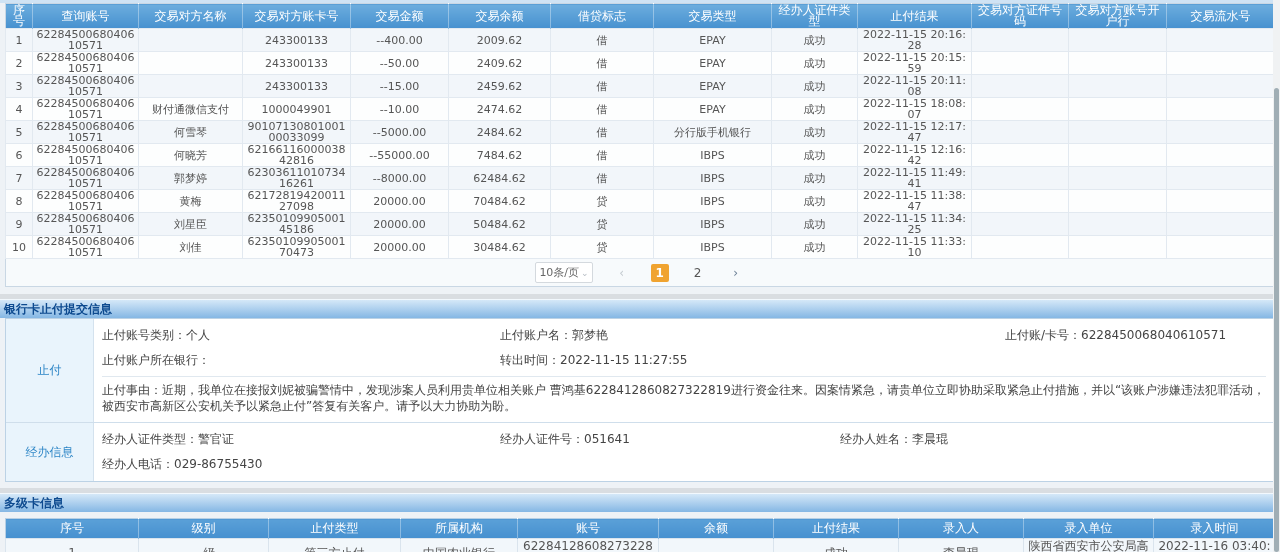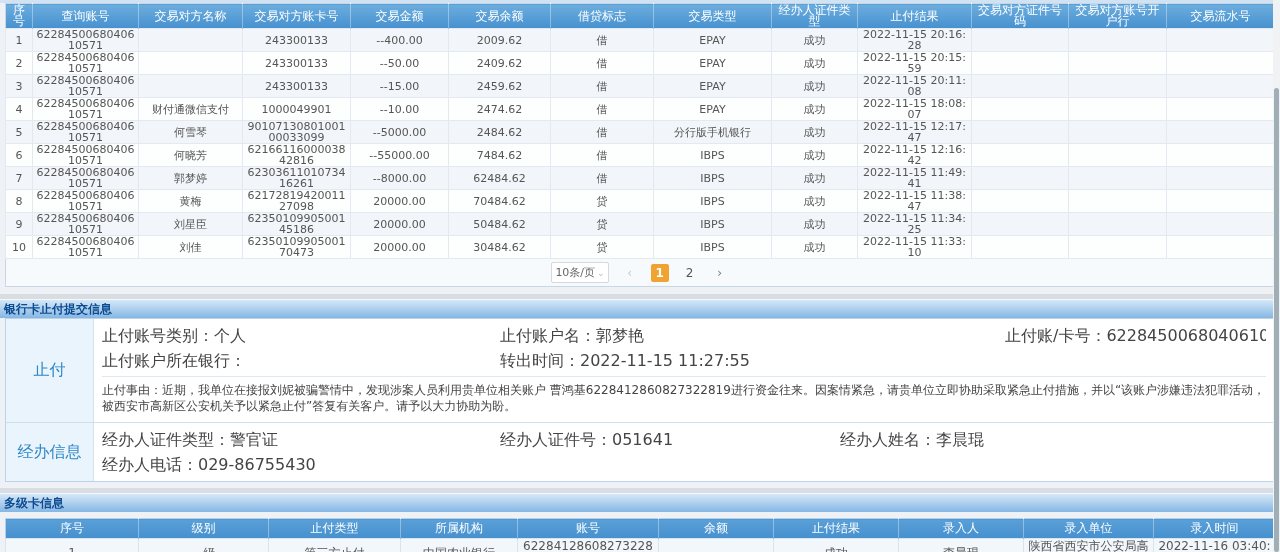--- a/index.html
+++ b/index.html
@@ -21,48 +21,48 @@
     border:1px solid #e2e9f0; word-break:break-all; height:22px;
   }
   .txn-table tbody tr:nth-child(odd) { background:#f2f6fa; }
   .txn-table tbody tr:nth-child(even) { background:#fdfefe; }
   .c0{width:27px}.c1{width:106px}.c2{width:104px}.c3{width:108px}.c4{width:98px}
   .c5{width:102px}.c6{width:103px}.c7{width:118px}.c8{width:86px}.c9{width:114px}
   .c10{width:97px}.c11{width:98px}.c12{width:108px}
 
   
   .pager-area { background:#f7fafc; border:1px solid #c9d7e4; border-top:none; width:1270px;
-                height:28px; display:flex; align-items:center; justify-content:center; gap:12px; }
+                height:28px; display:flex; align-items:center; justify-content:center; gap:20px; }
   .page-size { border:1px solid #d4d9de; background:#fff; border-radius:2px; font-size:11px;
                color:#666; padding:2px 3px; display:flex; align-items:center; gap:2px; cursor:pointer;}
   .page-size .chev { color:#b5bcc3; font-size:9px; }
   .pg-btn { min-width:18px; height:18px; line-height:18px; text-align:center; font-size:12px;
             color:#6b7f95; cursor:pointer; border-radius:2px; }
   .pg-prev { color:#c3c9cf; }
   .pg-num { color:#555; }
   .pg-num.active { background:#f0a330; color:#fff; font-weight:bold; }
   .filler { height:7px; }
 
   
   .gray-strip { height:5px; background:#d9dde1; }
   .section-bar { height:19px; line-height:19px; background:linear-gradient(#d5e8f8,#85b7e4);
                  color:#0d4a8f; font-size:12px; font-weight:bold; padding-left:4px;
                  border-top:1px solid #f2f8fd; }
 
   
   .stop-box { width:1270px; margin:0 auto; background:#fff; border:1px solid #bcd2e5; }
   .sp-row { display:flex; border-bottom:1px solid #cfdeeb; }
   .sp-row:last-child { border-bottom:none; }
-  .sp-label { width:88px; background:#e9f4fc; color:#2e86c6; font-size:16px;
+  .sp-label { width:88px; background:#e9f4fc; color:#2e86c6; font-size:12px;
               display:flex; align-items:center; justify-content:center;
               border-right:1px solid #d4e2ee; flex:none; }
   .sp-content { flex:1; padding:4px 8px; }
   .grid-a { display:grid; grid-template-columns:398px 505px 1fr; }
   .grid-b { display:grid; grid-template-columns:398px 340px 1fr; }
-  .fld { font-size:16px; color:#444; line-height:25px; white-space:nowrap; overflow:hidden; }
+  .fld { font-size:12px; color:#444; line-height:25px; white-space:nowrap; overflow:hidden; }
   .reason { border-top:1px solid #e0e8ef; margin-top:3px; padding:5px 0 4px;
             font-size:12px; color:#444; line-height:16px; }
 
   
   .mc-gap { height:6px; }
   .mc-table { border:1px solid #b7cfe4; }
   .mc-table th { background:linear-gradient(#5aa0d8,#4690cf); color:#fff; font-weight:normal;
                  font-size:12px; height:18px; padding:1px 2px; text-align:center;
                  border-right:1px solid rgba(255,255,255,.35); }
   .mc-table td { font-size:12px; line-height:13px; color:#555; text-align:center;

